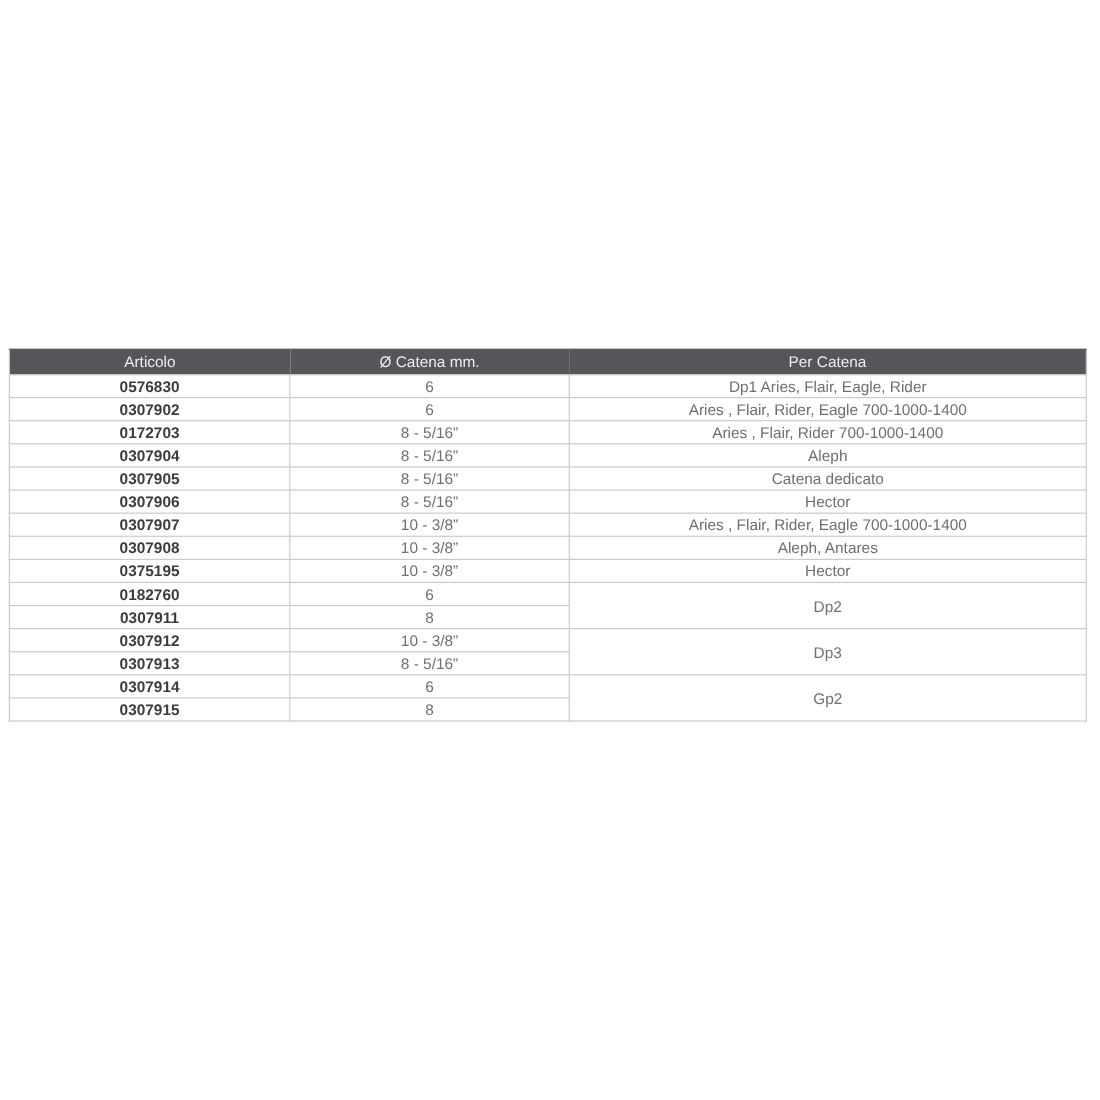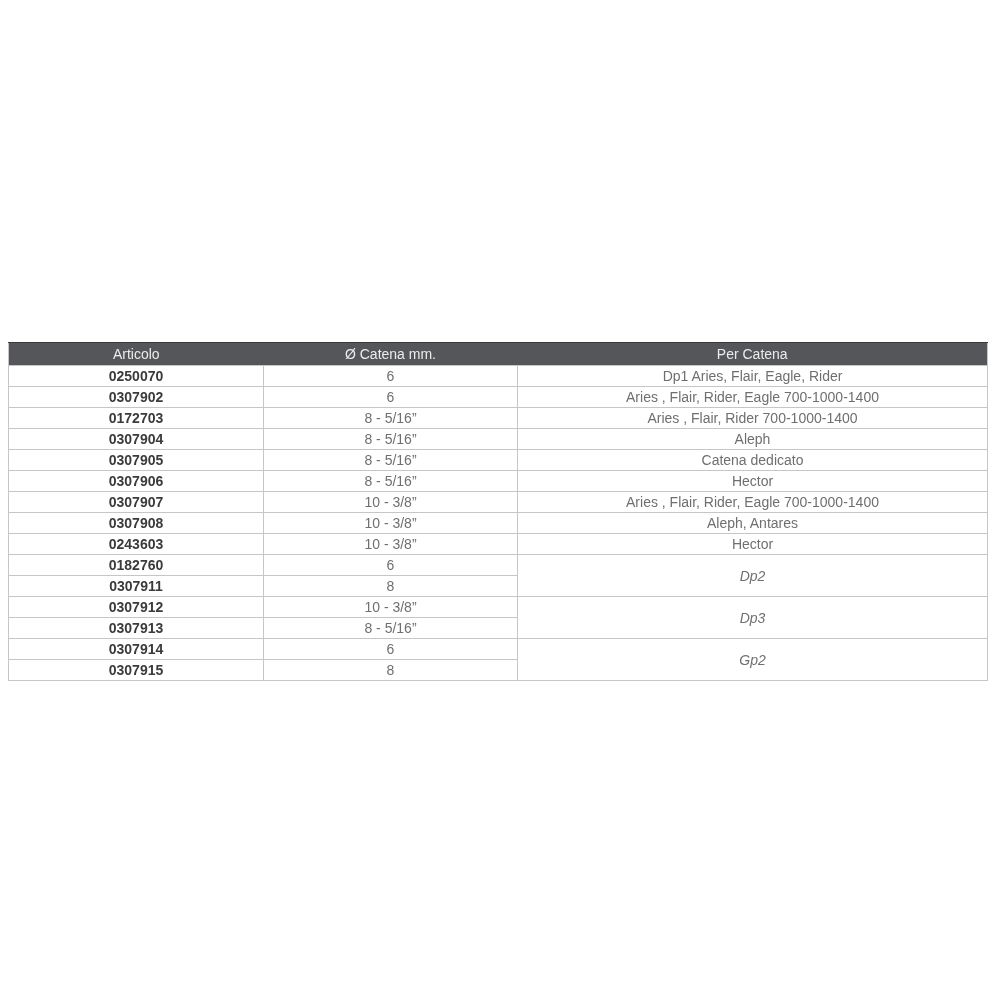--- a/index.html
+++ b/index.html
@@ -11,21 +11,21 @@
     position: relative;
     width: 1000px;
     height: 1000px;
     background: #ffffff;
     font-family: "Liberation Sans", "DejaVu Sans", sans-serif;
     overflow: hidden;
   }
   table.parts-table {
     position: absolute;
     left: 8px;
-    top: 342px;
+    top: 317px;
     width: 979px;
     border-collapse: collapse;
     table-layout: fixed;
     background: #ffffff;
     border-left: 1px solid #c6c6c6;
     border-right: 1px solid #c6c6c6;
     border-bottom: 1px solid #c6c6c6;
   }
   col.c1 { width: 255px; }
   col.c2 { width: 254px; }
@@ -57,21 +57,20 @@
     font-weight: 700;
     color: #3b3b3b;
   }
   td.cell-catena,
   td.cell-modelli {
     color: #6f6f6f;
   }
   td.merged-cell {
     color: #6f6f6f;
     vertical-align: middle;
-    font-style: italic;
   }
 </style>
 </head>
 <body>
 
 <div class="page">
   <table class="parts-table">
     <colgroup>
       <col class="c1">
         <col class="c2">
@@ -79,21 +78,21 @@
     </colgroup>
     <thead>
       <tr>
         <th>Articolo</th>
         <th>Ø Catena mm.</th>
         <th>Per Catena</th>
       </tr>
     </thead>
     <tbody>
       <tr>
-        <td class="cell-articolo">0250070</td>
+        <td class="cell-articolo">0576830</td>
         <td class="cell-catena">6</td>
         <td class="cell-modelli">Dp1 Aries, Flair, Eagle, Rider</td>
       </tr>
       <tr>
         <td class="cell-articolo">0307902</td>
         <td class="cell-catena">6</td>
         <td class="cell-modelli">Aries , Flair, Rider, Eagle 700-1000-1400</td>
       </tr>
       <tr>
         <td class="cell-articolo">0172703</td>
@@ -119,21 +118,21 @@
         <td class="cell-articolo">0307907</td>
         <td class="cell-catena">10 - 3/8”</td>
         <td class="cell-modelli">Aries , Flair, Rider, Eagle 700-1000-1400</td>
       </tr>
       <tr>
         <td class="cell-articolo">0307908</td>
         <td class="cell-catena">10 - 3/8”</td>
         <td class="cell-modelli">Aleph, Antares</td>
       </tr>
       <tr>
-        <td class="cell-articolo">0243603</td>
+        <td class="cell-articolo">0375195</td>
         <td class="cell-catena">10 - 3/8”</td>
         <td class="cell-modelli">Hector</td>
       </tr>
       <tr>
         <td class="cell-articolo">0182760</td>
         <td class="cell-catena">6</td>
         <td class="merged-cell" rowspan="2">Dp2</td>
       </tr>
       <tr>
         <td class="cell-articolo">0307911</td>

